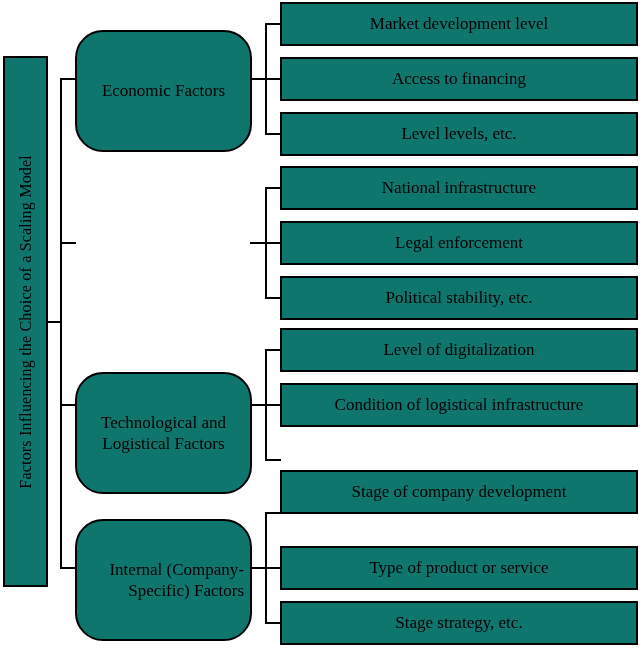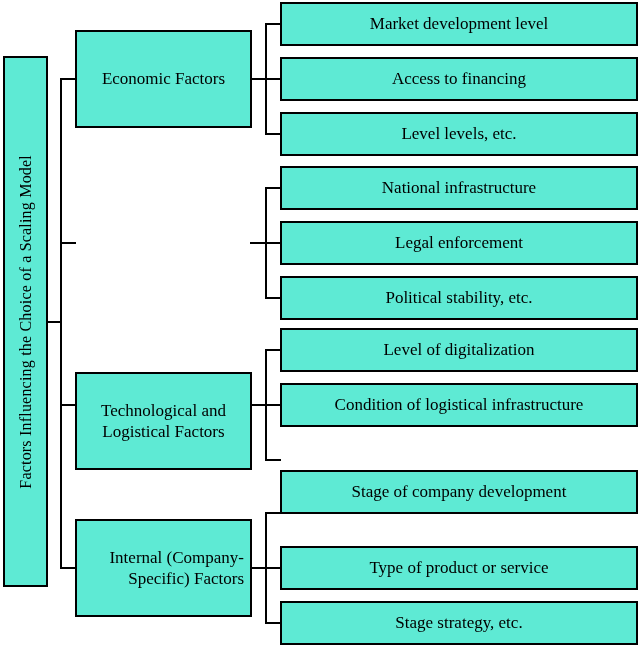--- a/index.html
+++ b/index.html
@@ -7,39 +7,40 @@
     position:relative;
     width:642px;height:649px;
     background:#ffffff;
     font-family:"Liberation Serif", serif;
     color:#000000;
     overflow:hidden;
   }
   .connectors{position:absolute;left:0;top:0;z-index:1;}
   .box{
     position:absolute;z-index:2;
-    background:#5eead4;border:2px solid #000000;
+    background:#0f766e;border:2px solid #000000;
     box-sizing:border-box;
     display:flex;align-items:center;justify-content:center;
     text-align:center;
   }
   .root{
     left:3px;top:56px;width:45px;height:531px;
     font-size:16px;
   }
   .root-text{
     writing-mode:vertical-rl;
     transform:rotate(180deg);
     white-space:nowrap;
     letter-spacing:0.2px;
   }
   .cat{
-    left:75px;width:177px;height:98px;
+    left:75px;width:177px;height:122px;
     font-size:17px;line-height:1.25;
     padding:0 6px;
+    border-radius:28px;
   }
   .cat-0{top:30px;}
   .cat-1{top:194px;}
   .cat-2{top:372px;}
   .cat-3{top:519px;text-align:right;}
   .leaf{
     left:280px;width:358px;height:44px;
     font-size:17px;
     padding:0 6px;
   }

